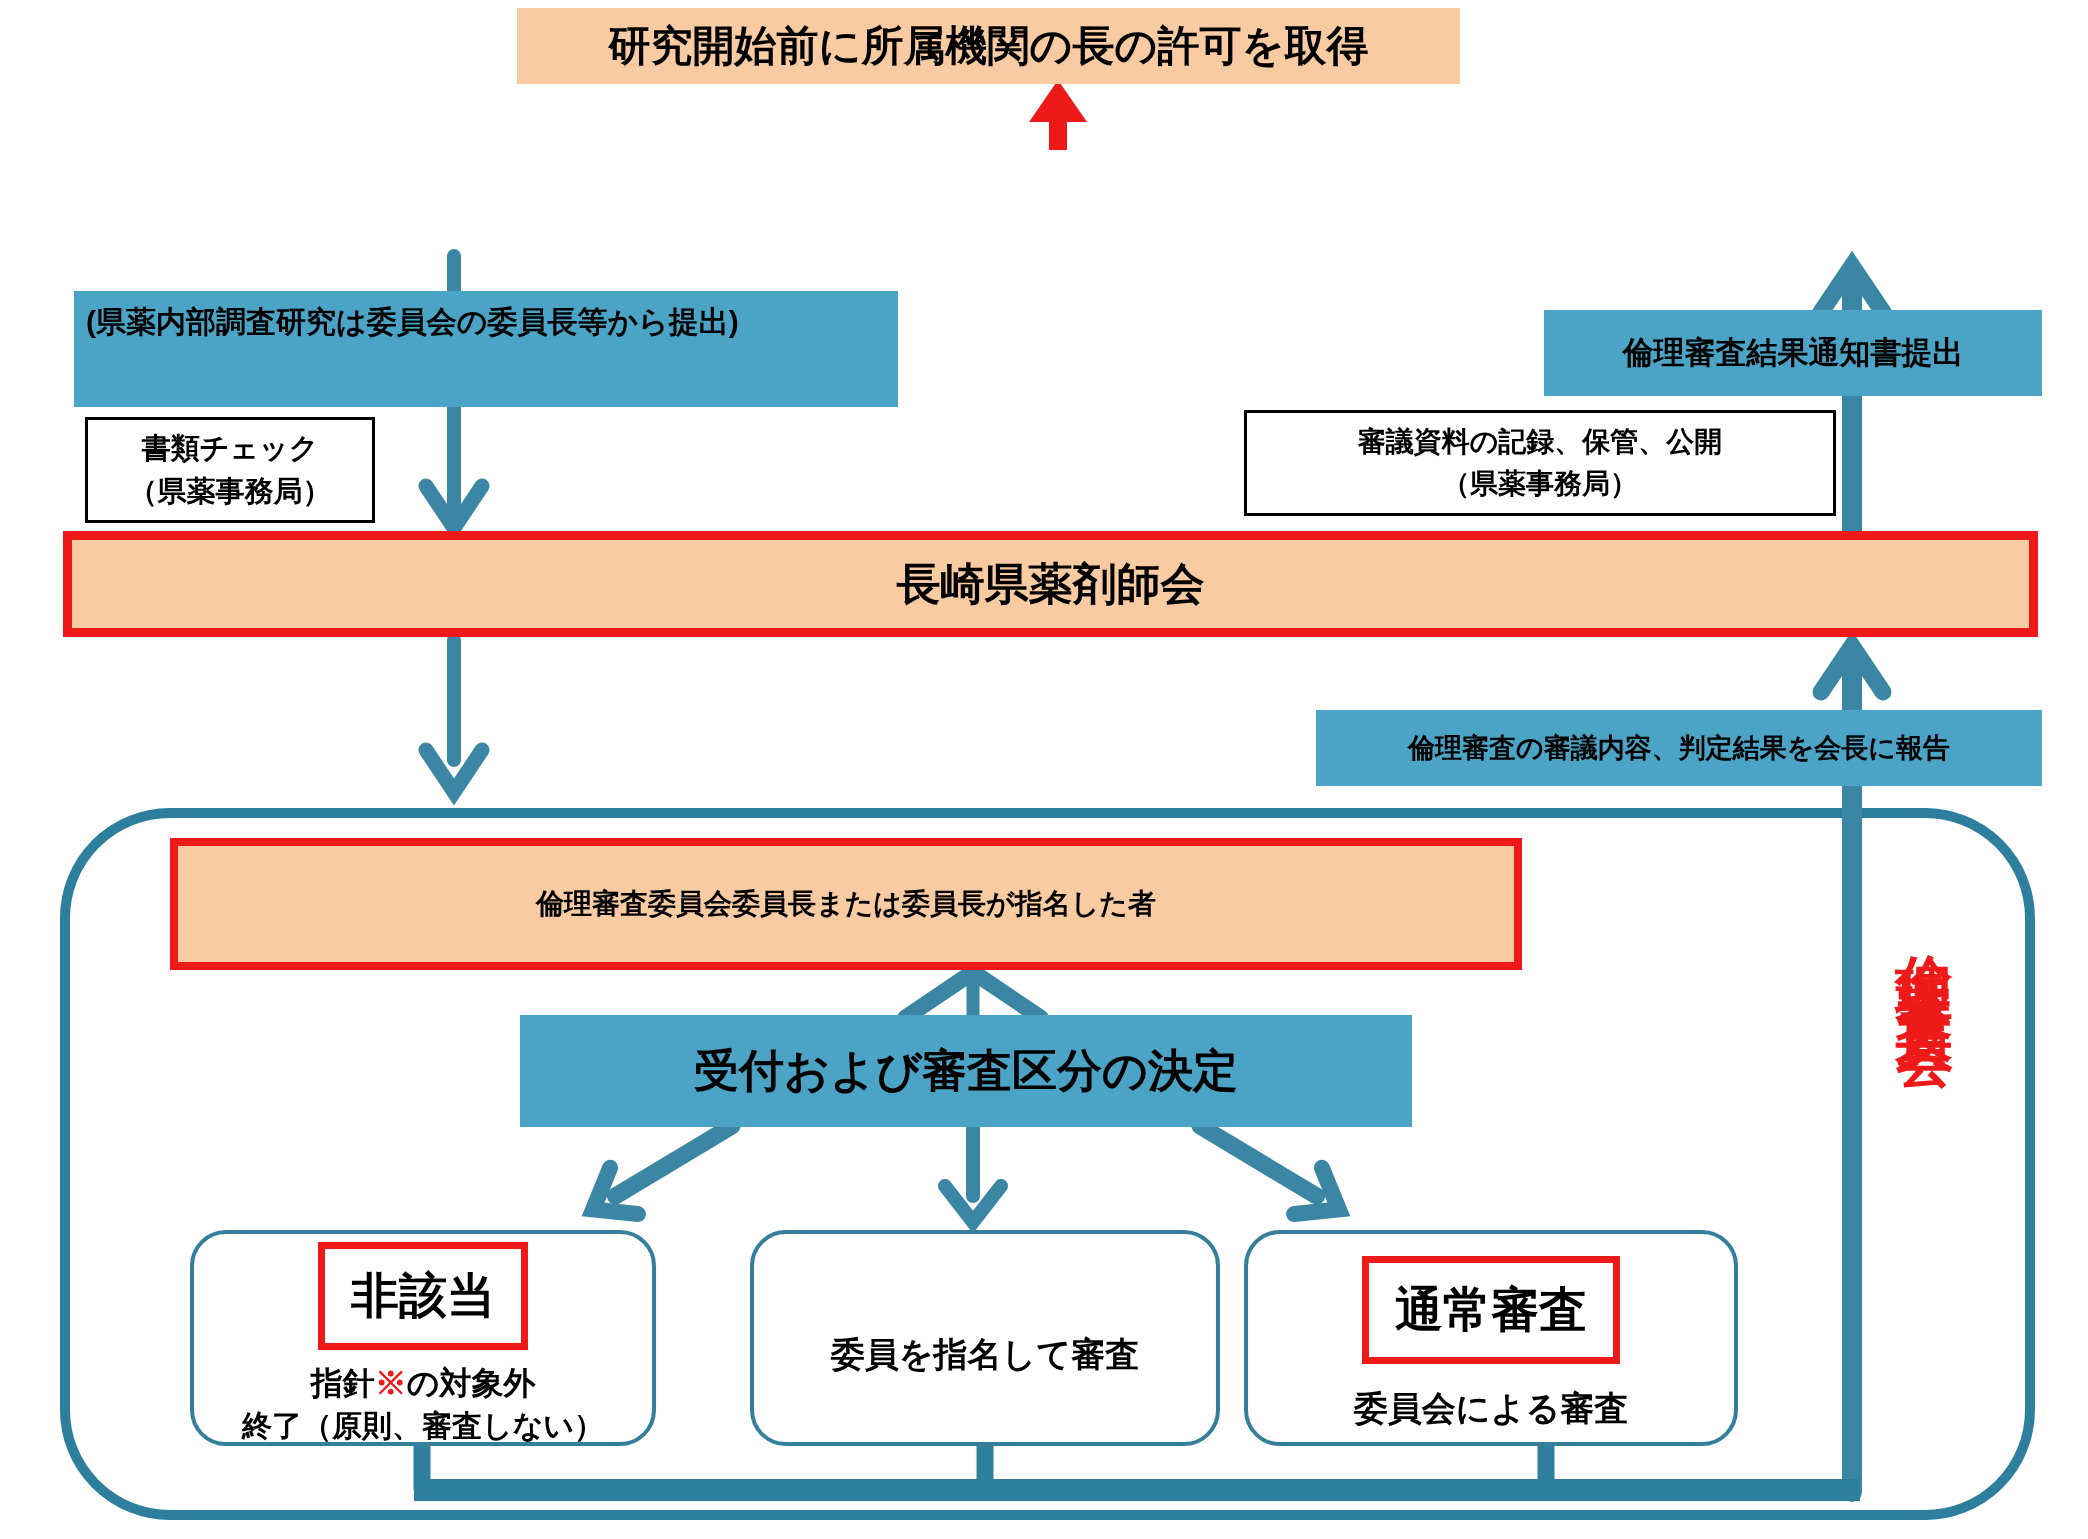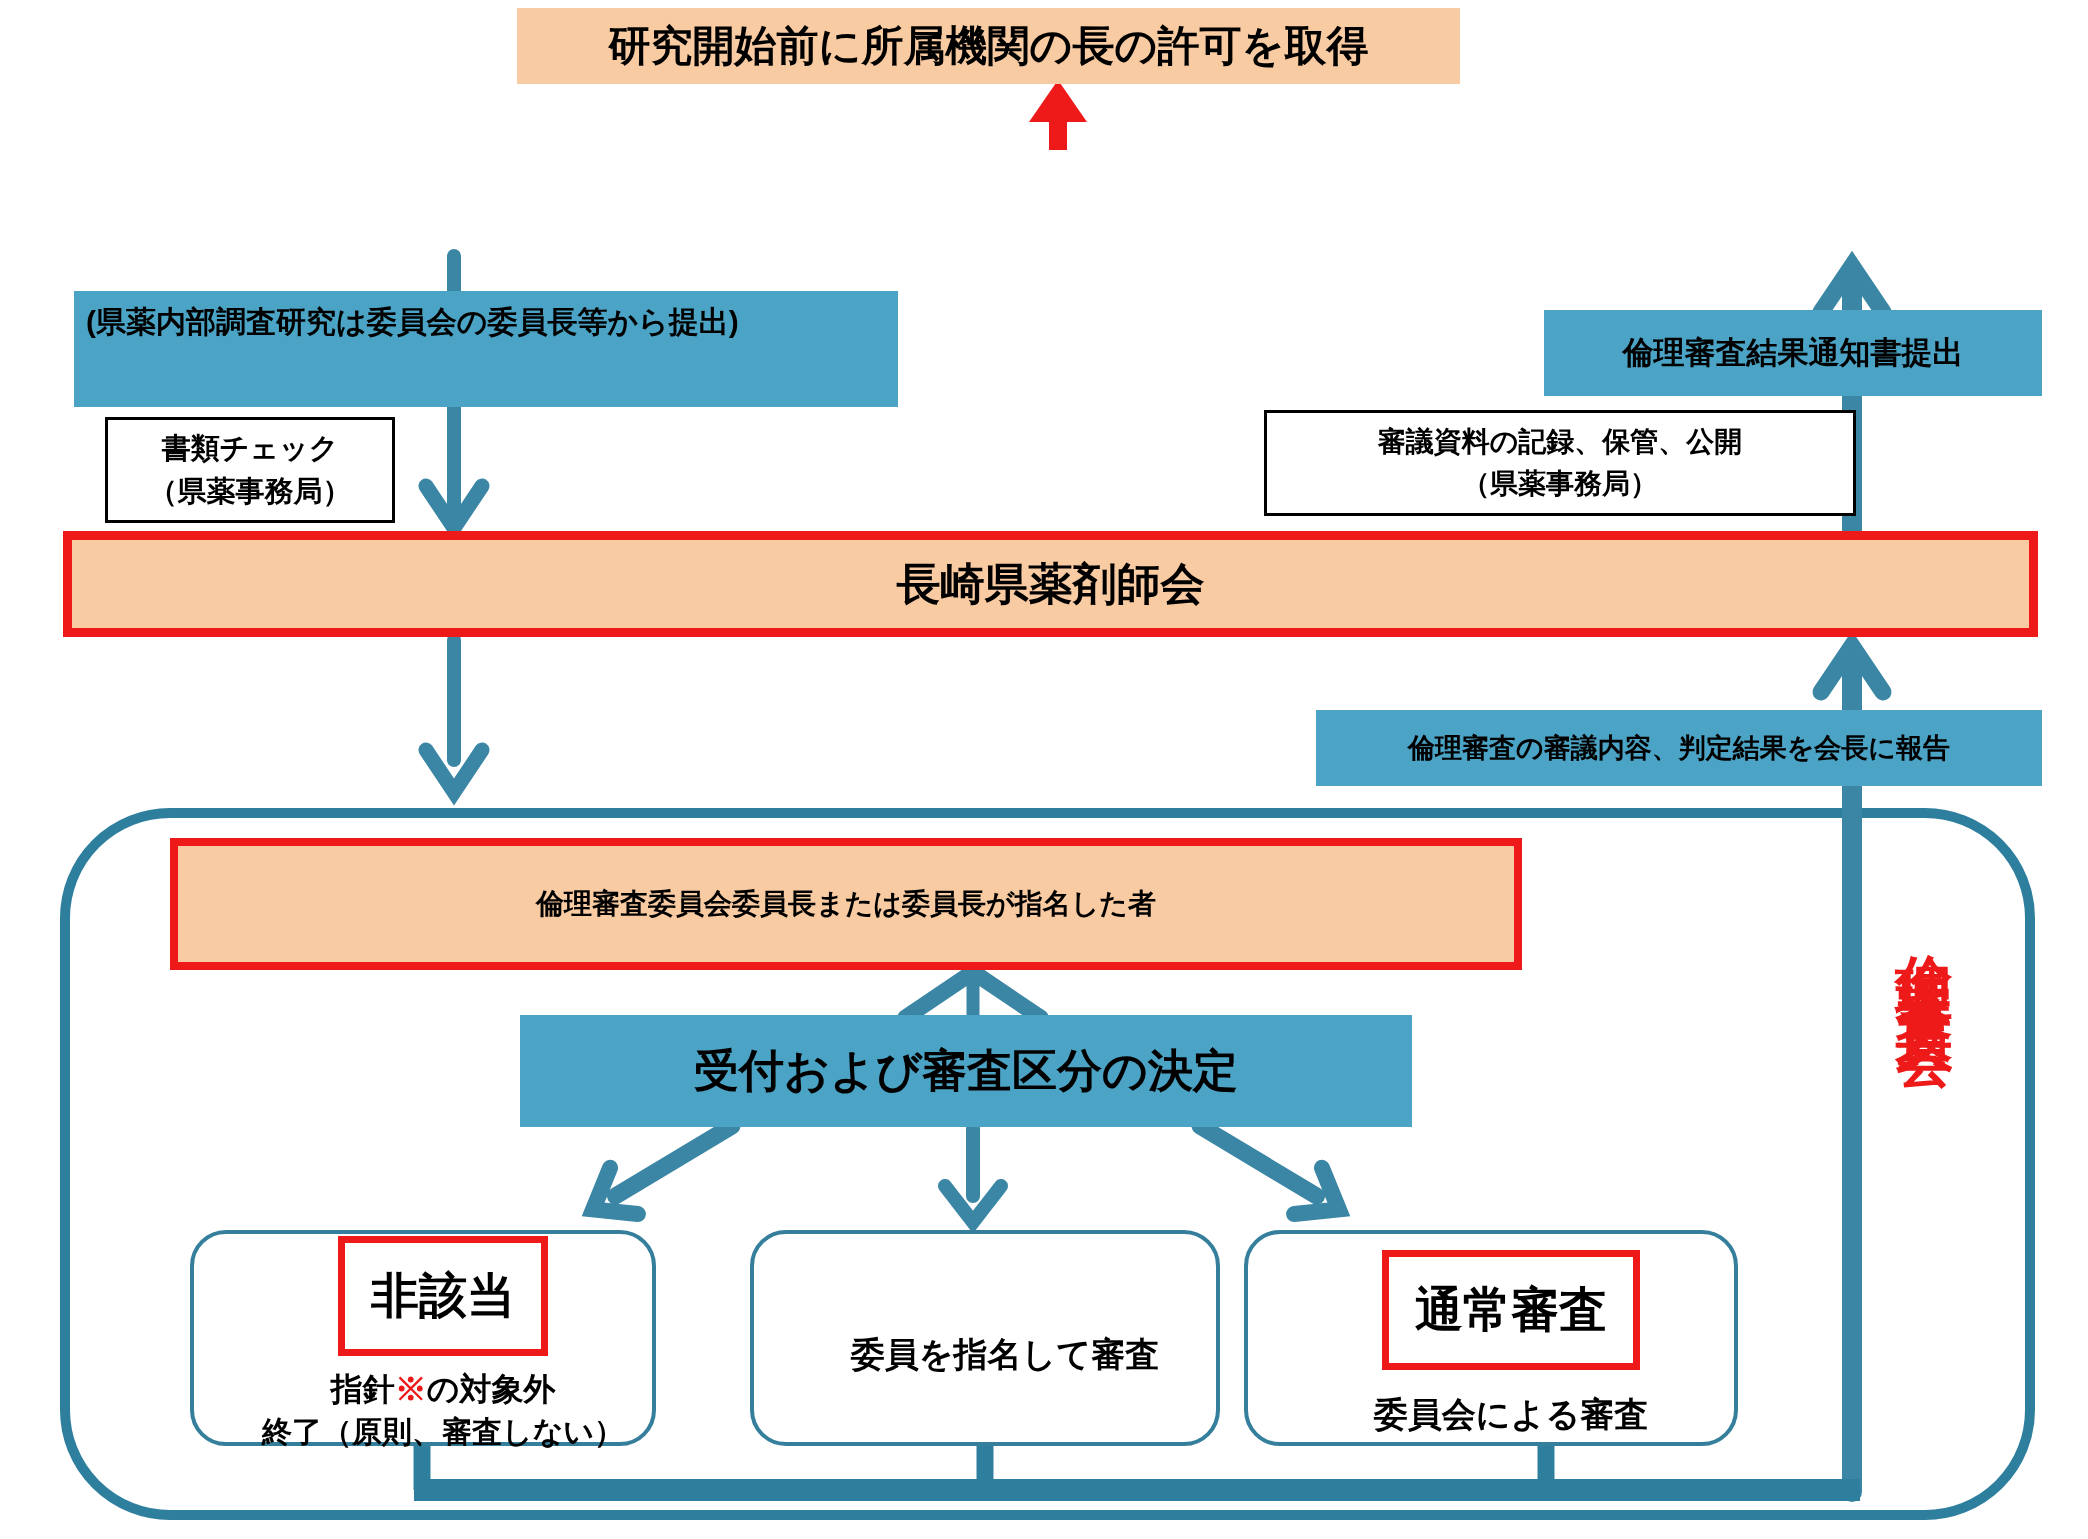--- a/index.html
+++ b/index.html
@@ -10,21 +10,21 @@
     font-family:Liberation Sans, sans-serif;
     font-weight:bold;
     color:#000;
     overflow:hidden;
   }
   .abs{position:absolute;box-sizing:border-box;}
   
   .peach{background:#F8CBA2;}
   .red-border{border:9px solid #EE1A1A;}
   .center-flex{display:flex;align-items:center;justify-content:center;text-align:center;}
-  .col-flex{display:flex;flex-direction:column;align-items:center;justify-content:center;text-align:center;margin-left:20px;}
+  .col-flex{display:flex;flex-direction:column;align-items:center;justify-content:center;text-align:center;}
   
   .teal-label{background:#4BA4C5;color:#000;}
   
   .white-box{background:#fff;border:3px solid #000;}
   .svg-layer{position:absolute;left:0;top:0;z-index:2;pointer-events:none;}
   .z1{z-index:1;}
   .z3{z-index:3;}
   
   .committee-rect{
     border:10px solid #2E7E9D;
@@ -33,21 +33,21 @@
   }
   
   .outcome-box{
     background:#fff;
     border:4px solid #357F9C;
     border-radius:36px;
   }
   .outcome-title{
     border:7px solid #EE1A1A;
     background:#fff;
-    padding:16px 26px;
+    padding:10px 26px;
     font-size:48px;
     line-height:1.55;
     white-space:nowrap;
   }
   .vertical-text{
     writing-mode:vertical-rl;
     text-orientation:upright;
     color:#EE1A1A;
     font-size:57px;
     font-weight:900;

